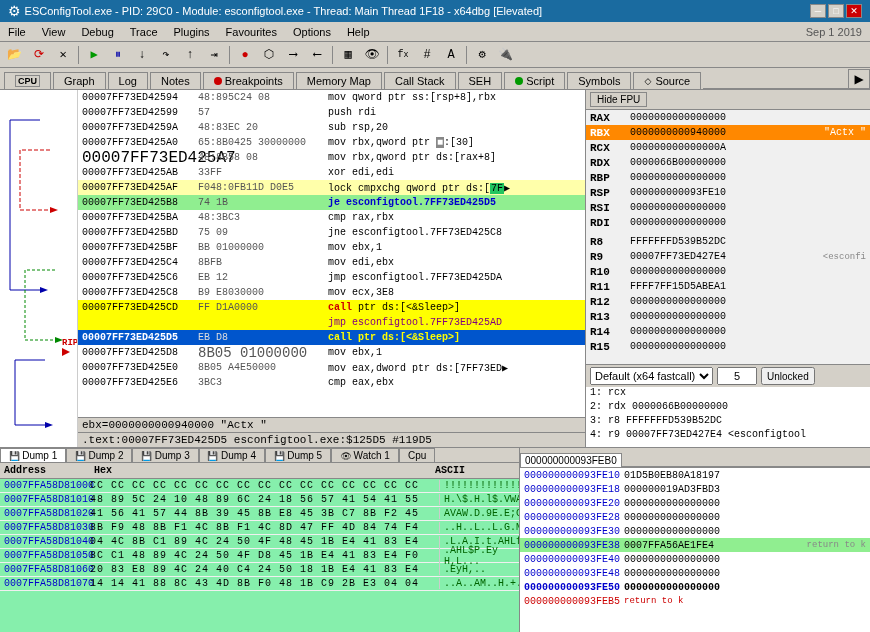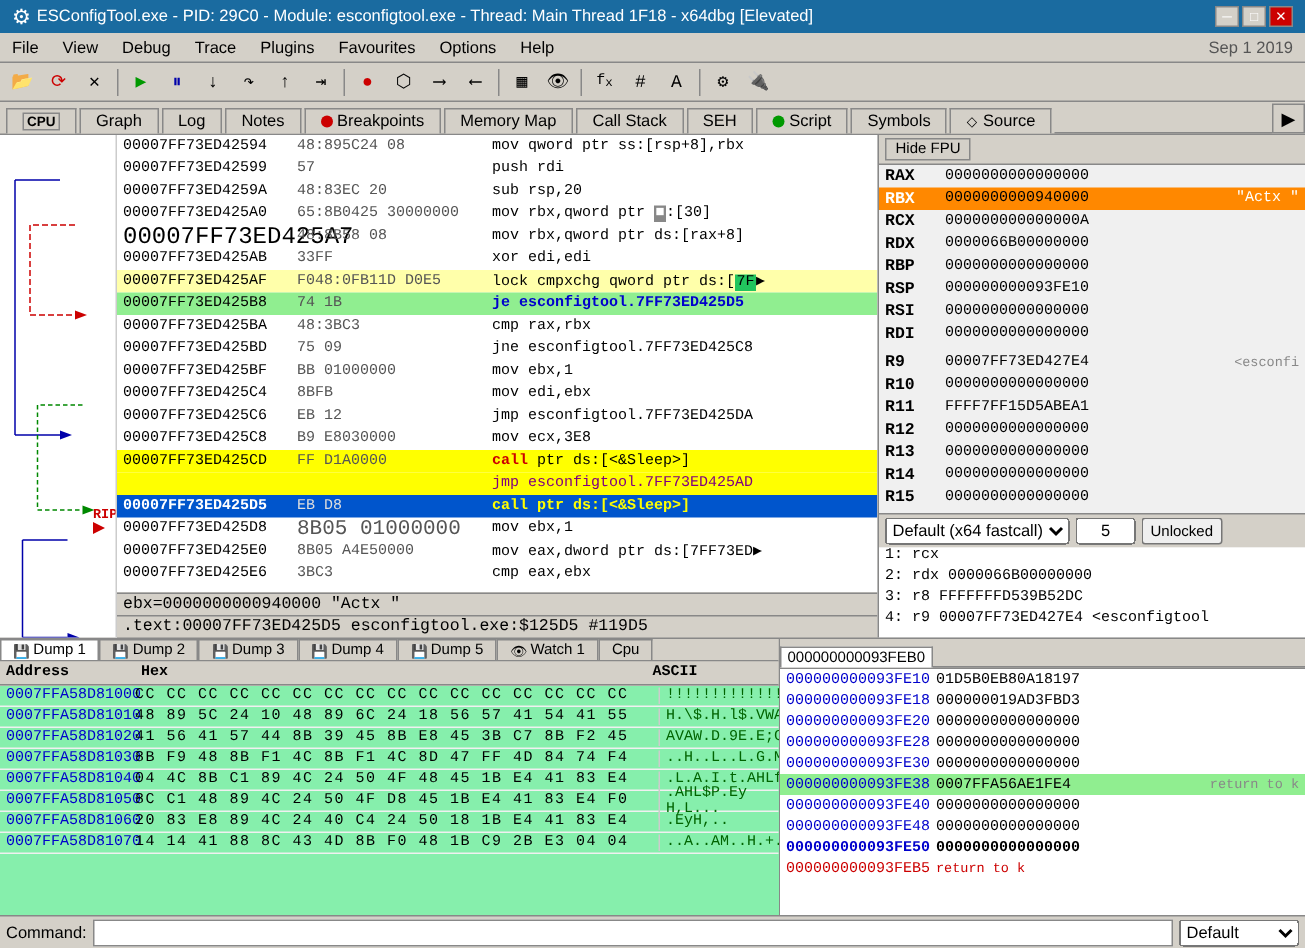--- a/index.html
+++ b/index.html
@@ -325,20 +325,24 @@
         <div class="reg-row">
             <span class="reg-name">RSI</span>
             <span class="reg-val" style="font-size:10px;">0000000000000000</span>
           </div>
         <div class="reg-row">
             <span class="reg-name">RDI</span>
             <span class="reg-val" style="font-size:10px;">0000000000000000</span>
           </div>
         <div class="reg-row" style="height:4px;"></div>
         <div class="reg-row">
+            <span class="reg-name">R8</span>
+            <span class="reg-val" style="font-size:10px;">FFFFFFFD539B52DC</span>
+          </div>
+        <div class="reg-row">
             <span class="reg-name">R9</span>
             <span class="reg-val" style="font-size:10px;">00007FF73ED427E4</span>
             <span style="font-size:9px; color:#888; margin-left:2px;">&lt;esconfi</span>
           </div>
         <div class="reg-row">
             <span class="reg-name">R10</span>
             <span class="reg-val" style="font-size:10px;">0000000000000000</span>
           </div>
         <div class="reg-row">
             <span class="reg-name">R11</span>
@@ -495,20 +499,13 @@
             <span style="flex:1;">0000000000000000</span>
           </div>
         <div style="display:flex; height:14px; align-items:center; padding:0 4px; color:#c00;">
             <span style="width:100px; color:#c00;">000000000093FEB5</span>
             <span style="flex:1; color:#c00; font-size:9px;">return to k</span>
           </div>
       </div>
     </div>
   </div>
 
-  <div style="display:flex; align-items:center; height:22px; background:#d4d0c8; border-top:1px solid #888; padding:0 4px;">
-    <span style="font-family:Arial,sans-serif; font-size:11px; margin-right:4px;">Command:</span>
-    <input type="text" style="flex: 1 1 0%; height: 18px; font-size: 11px; border: 1px solid rgb(136, 136, 136); background: rgb(255, 255, 255);">
-    <select style="height:18px; font-size:11px; margin-left:4px; min-width:80px;">
-      <option>Default</option>
-    </select>
-  </div>
 </div>
 
 </body></html>

